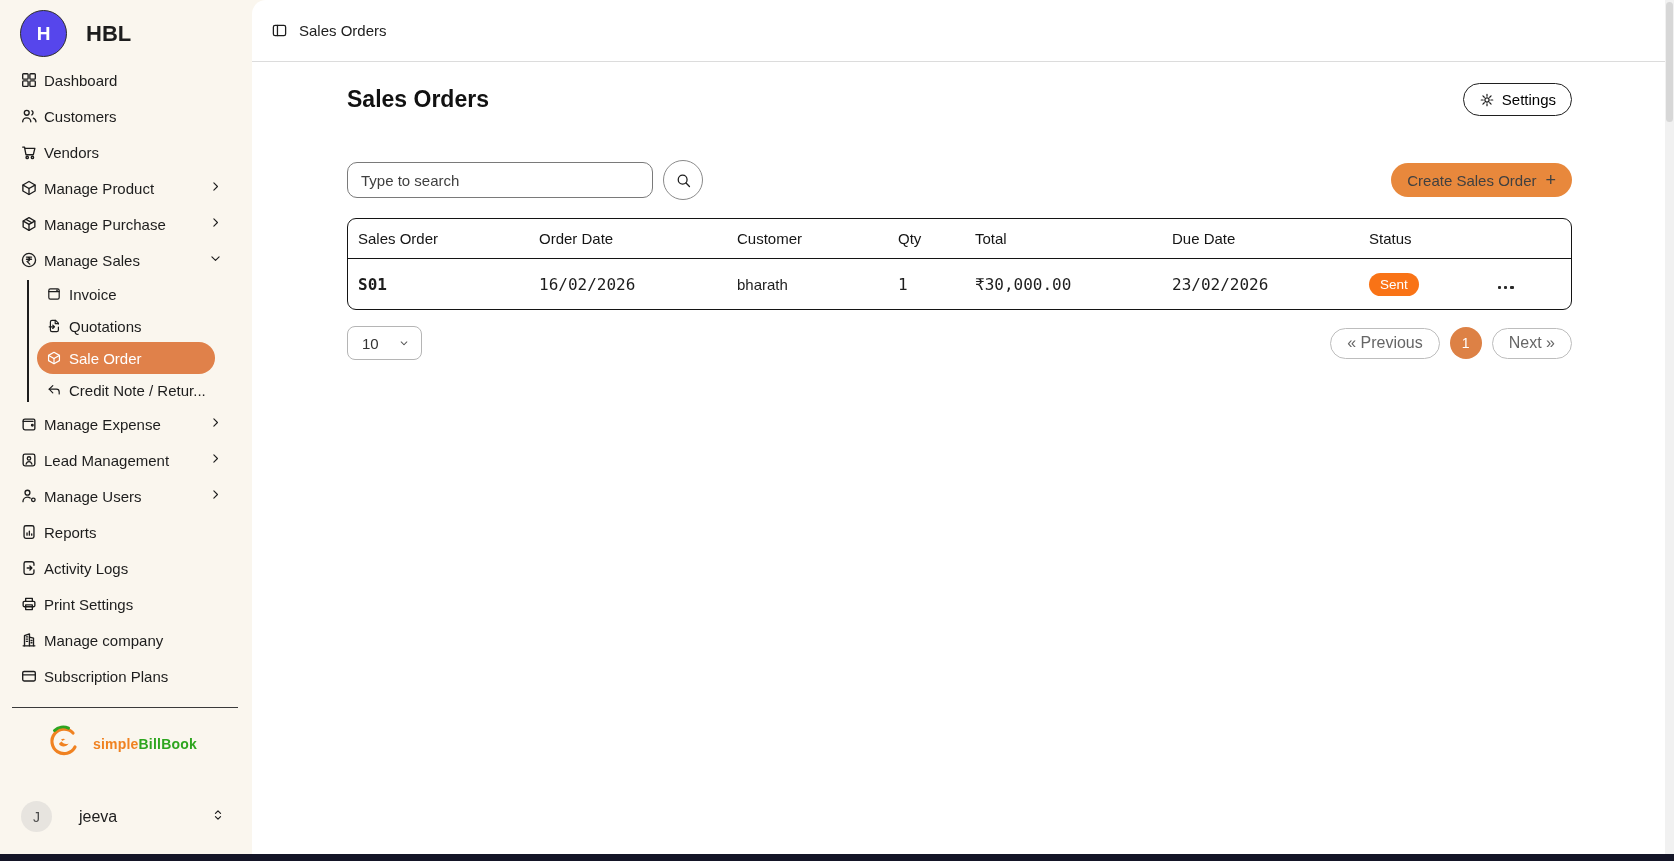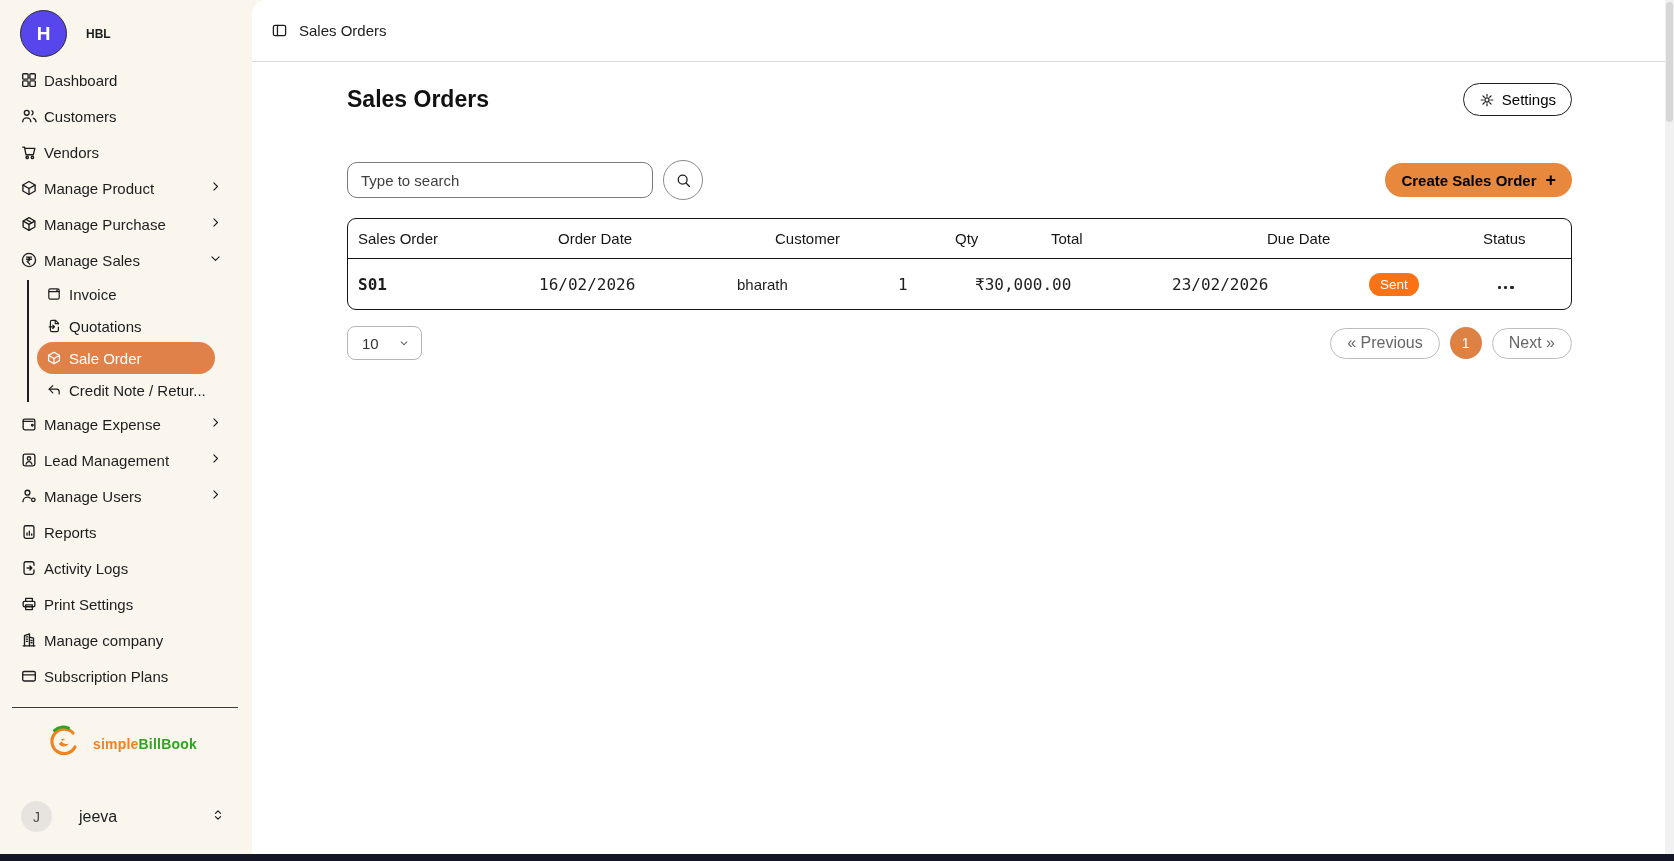--- a/index.html
+++ b/index.html
@@ -10,21 +10,21 @@
   }
   html,body{ width:1674px; height:861px; overflow:hidden; }
   body{ background:var(--cream); font-family:"Liberation Sans", sans-serif; color:var(--ink); position:relative; }
   .ic{ width:18px; height:18px; fill:none; stroke:#1d1d1d; stroke-width:1.5; stroke-linecap:round; stroke-linejoin:round; flex:none; }
 
   
   .sidebar{ position:absolute; left:0; top:0; width:252px; height:854px; background:var(--cream); }
   .side-header{ display:flex; align-items:center; padding:10px 0 0 20px; height:57px; }
   .avatar{ width:47px; height:47px; border-radius:50%; background:var(--avatar); color:#fff;
            display:flex; align-items:center; justify-content:center; font-weight:bold; font-size:19px; border:1px solid #2c2c2c; }
-  .company-name{ font-weight:bold; font-size:12px; margin-left:19px; }
+  .company-name{ font-weight:bold; font-size:22px; margin-left:19px; }
   .nav{ padding-top:5px; }
   .nav-item{ height:36px; display:flex; align-items:center; padding:0 29px 0 20px; font-size:15px; cursor:pointer; }
   .nav-item .lbl{ margin-left:6px; }
   .nav-chevron{ margin-left:auto; }
   .nav-chevron .ic{ width:15px; height:15px; }
   .submenu{ position:relative; margin-left:27px; }
   .submenu::before{ content:""; position:absolute; left:0; top:2px; bottom:4px; width:1.5px; background:#1d1d1d; }
   .sub-item{ height:32px; width:178px; margin-left:10px; display:flex; align-items:center;
              padding:0 10px 0 9px; border-radius:16px; font-size:15px; cursor:pointer; }
   .sub-item .ic{ width:16px; height:16px; }
@@ -57,27 +57,27 @@
                  background:#fff; border:1.6px solid #1f1f1f; border-radius:17px; font-size:15px; cursor:pointer;
                  font-family:"Liberation Sans",sans-serif; }
   .search-row{ margin-top:44px; display:flex; align-items:center;justify-content:flex-end; }
   .search-input{ width:306px; height:36px; border:1px solid #7a7a7a; border-radius:10px; padding:0 13px;
                  font-size:15px; font-family:"Liberation Sans",sans-serif; background:#fff; color:#1d1d1d; }
   .search-input::placeholder{ color:#3f3f3f; opacity:1; }
   .search-btn{ width:40px; height:40px; margin-left:10px; border-radius:50%; border:1px solid #8a8a8a;
                background:#fff; display:flex; align-items:center; justify-content:center; cursor:pointer; }
   .search-btn .ic{ width:17px; height:17px; }
   .create-btn{ margin-left:auto; height:34px; display:flex; align-items:center; gap:9px; padding:0 16px;
-               background:var(--create); border:none; border-radius:17px; color:#000000; font-size:15px;
-               cursor:pointer; font-family:"Liberation Sans",sans-serif;font-weight:bold; }
+               background:var(--create); border:none; border-radius:17px; color:#404040; font-size:15px;
+               cursor:pointer; font-family:"Liberation Sans",sans-serif; }
   .create-btn .plus{ font-size:18px; line-height:1; }
 
   .table{ margin-top:18px; border:1.6px solid #141414; border-radius:9px; overflow:hidden; background:#fff; }
   .tgrid{ display:grid; grid-template-columns:181px 198px 161px 77px 197px 197px 125px 1fr; padding-left:10px; align-items:center; }
-  .thead{ height:40px; border-bottom:1.6px solid #141414; font-size:15px; color:#151515;gap:19px; }
+  .thead{ height:40px; border-bottom:1.6px solid #141414; font-size:15px; color:#151515; }
   .trow{ height:50px; font-size:15px; }
   .mono{ font-family:"DejaVu Sans Mono","DejaVu Sans",monospace; font-size:16px; }
   .cell-id{ font-weight:bold; }
   .badge{ display:inline-block; background:var(--badge); color:#fff; font-size:13.5px;
           padding:4px 11px; border-radius:13px; }
   .dots{ display:inline-flex; align-items:center; cursor:pointer; padding:4px 2px; }
   .dots i{ width:3.2px; height:3.2px; background:#2a2a2a; border-radius:1px; display:inline-block; margin:0 1.6px; }
 
   .pagination-row{ margin-top:16px; display:flex; align-items:center; }
   .pagesize{ width:75px; height:34px; border:1px solid #b5b5b5; border-radius:8px; background:#fff;

